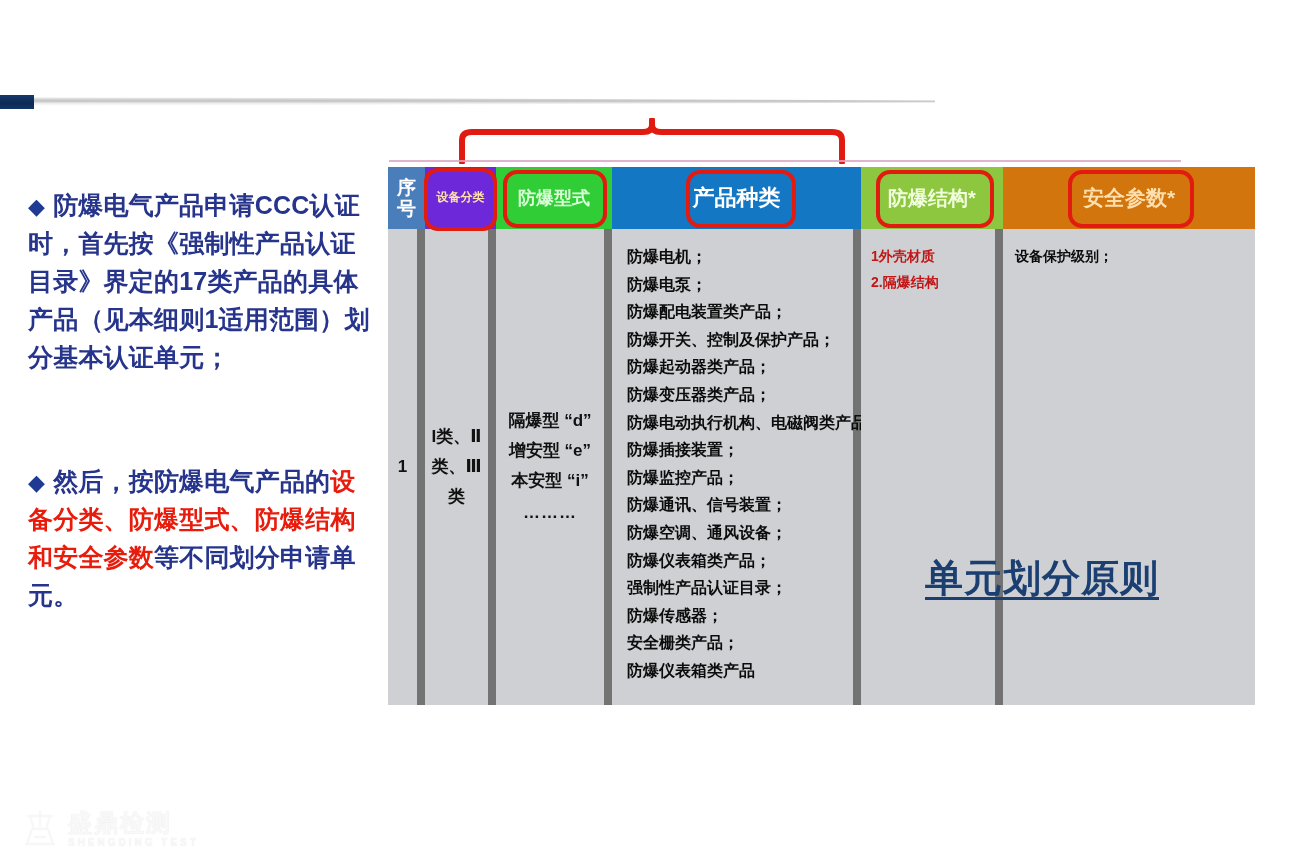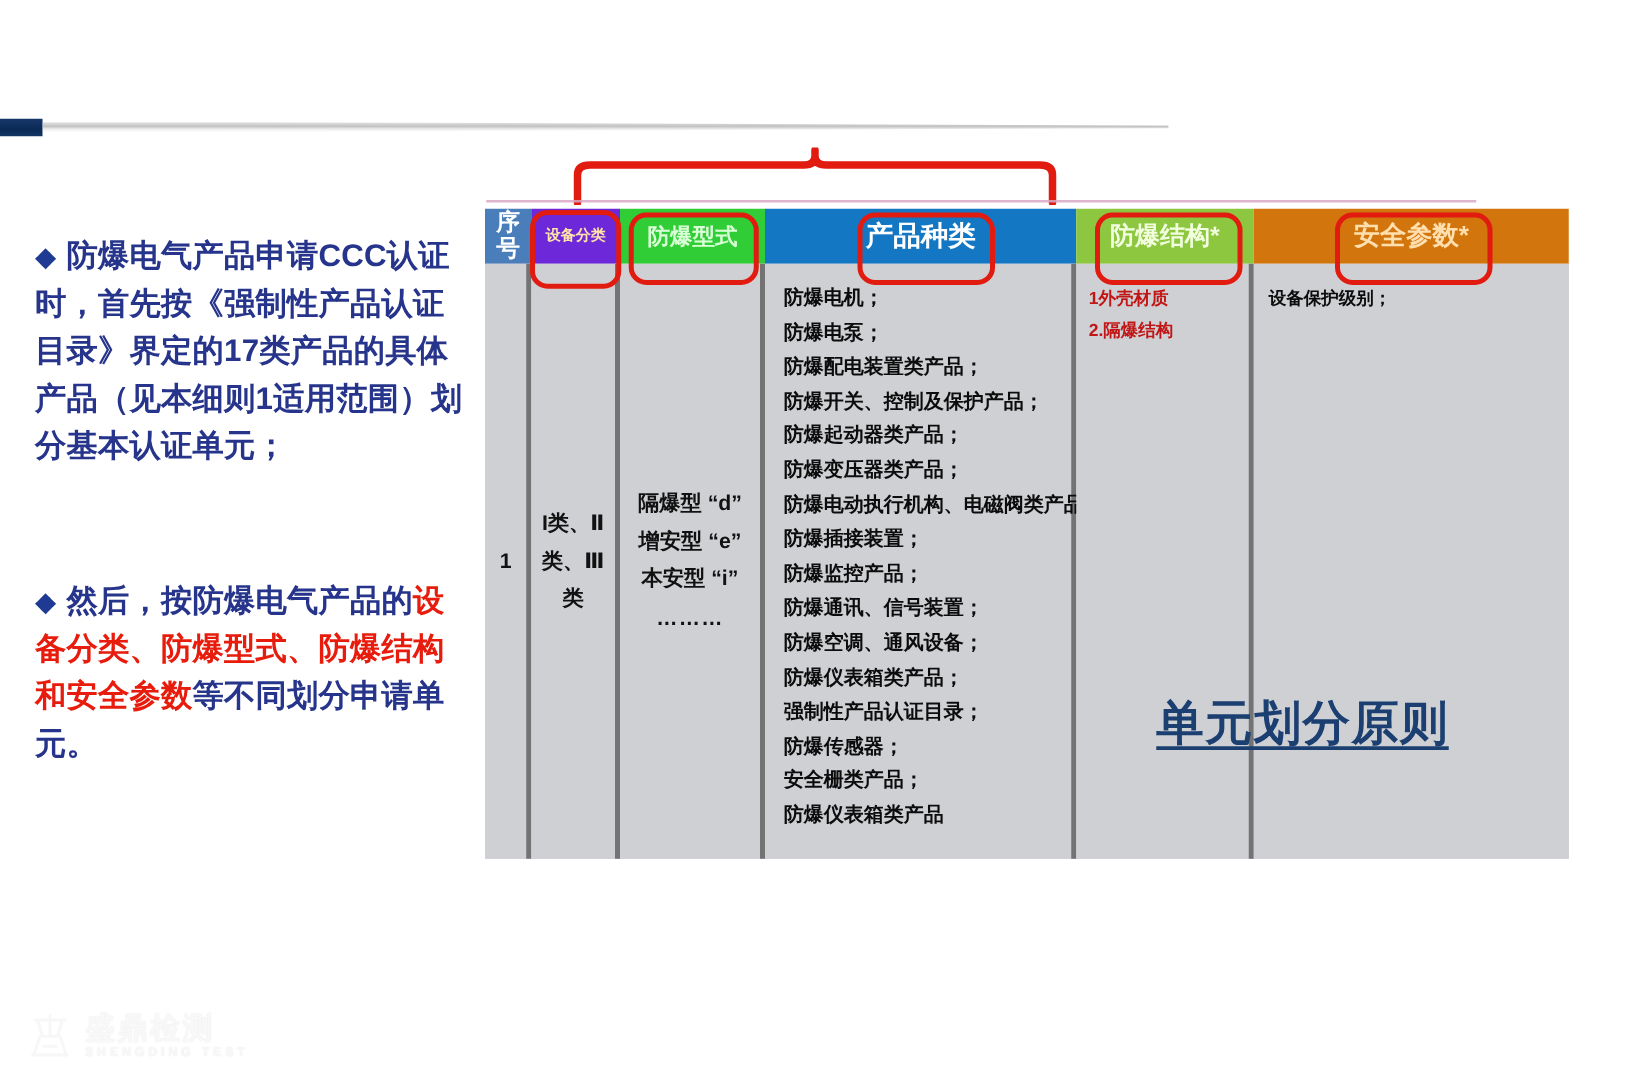--- a/index.html
+++ b/index.html
@@ -100,21 +100,21 @@
   .tbl {
     position: absolute;
     left: 388px;
     top: 167px;
     width: 867px;
     height: 538px;
     box-sizing: border-box;
   }
   .thead {
     display: flex;
-    height: 44px;
+    height: 62px;
     width: 100%;
   }
   .th {
     display: flex;
     align-items: center;
     justify-content: center;
     box-sizing: border-box;
     position: relative;
     font-weight: bold;
     text-align: center;
@@ -145,21 +145,21 @@
 
   .tbody {
     display: flex;
     width: 100%;
     height: 476px;
     background: #cfd0d4;
   }
   .td {
     box-sizing: border-box;
     position: relative;
-    border-right: 4px solid #737373;
+    border-right: 8px solid #737373;
     background: #cfd0d4;
   }
   .td:last-child { border-right: none; }
 
   .td-seq    { width: 37px;  display: flex; align-items: center; justify-content: center; }
   .td-class  { width: 71px;  display: flex; align-items: center; justify-content: center; }
   .td-type   { width: 116px; display: flex; align-items: center; justify-content: center; }
   .td-kind   { width: 249px; padding: 14px 0 0 15px; }
   .td-struct { width: 142px; padding: 14px 0 0 10px; }
   .td-param  { width: 252px; padding: 14px 0 0 12px; }

